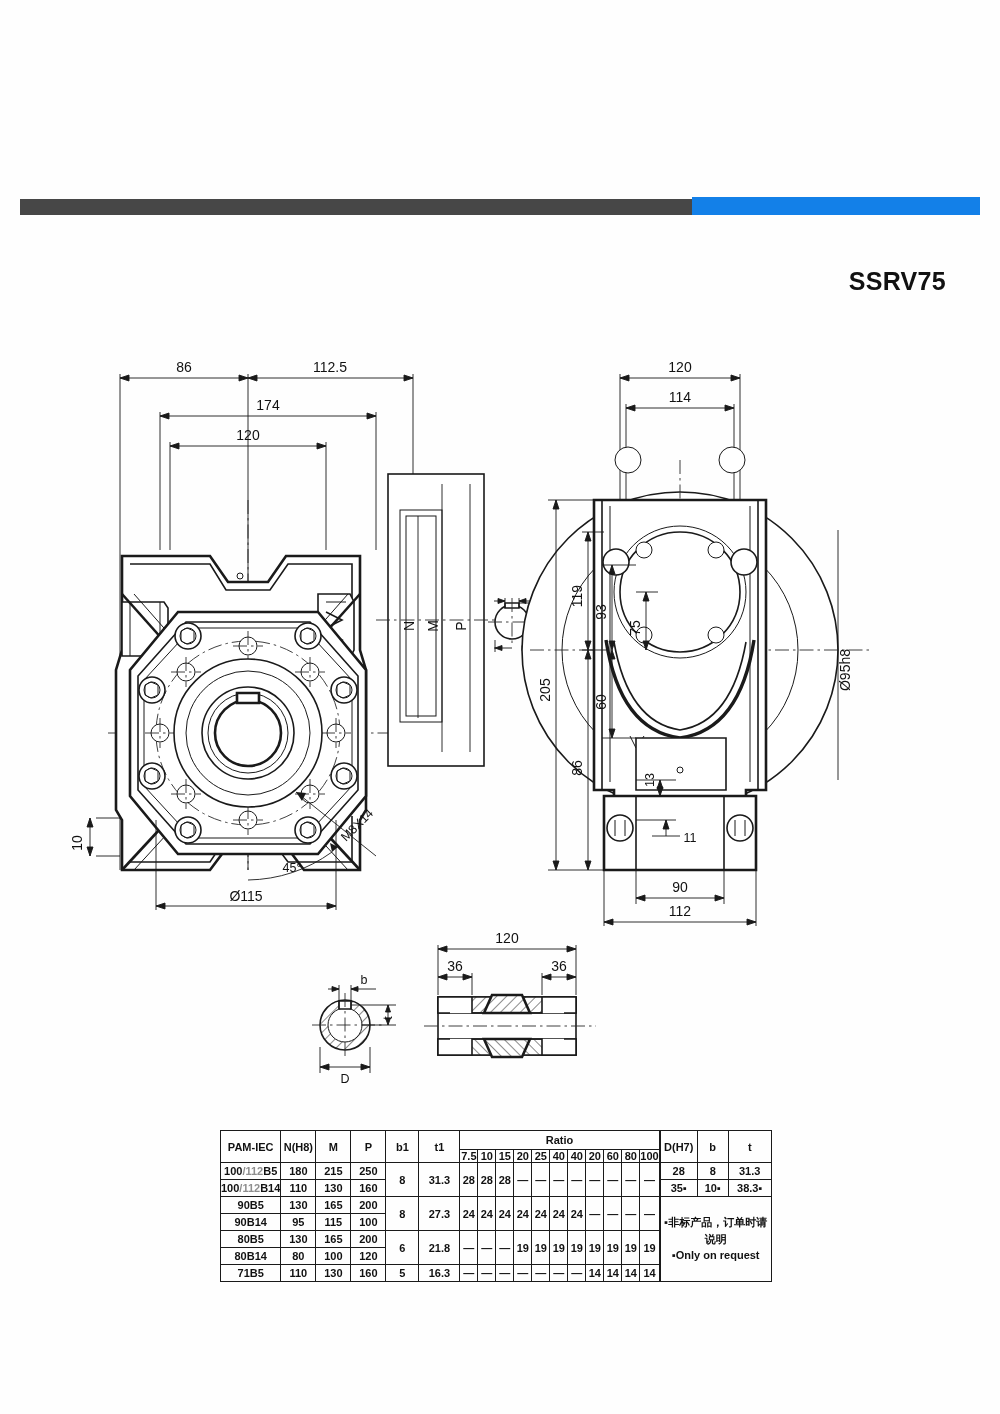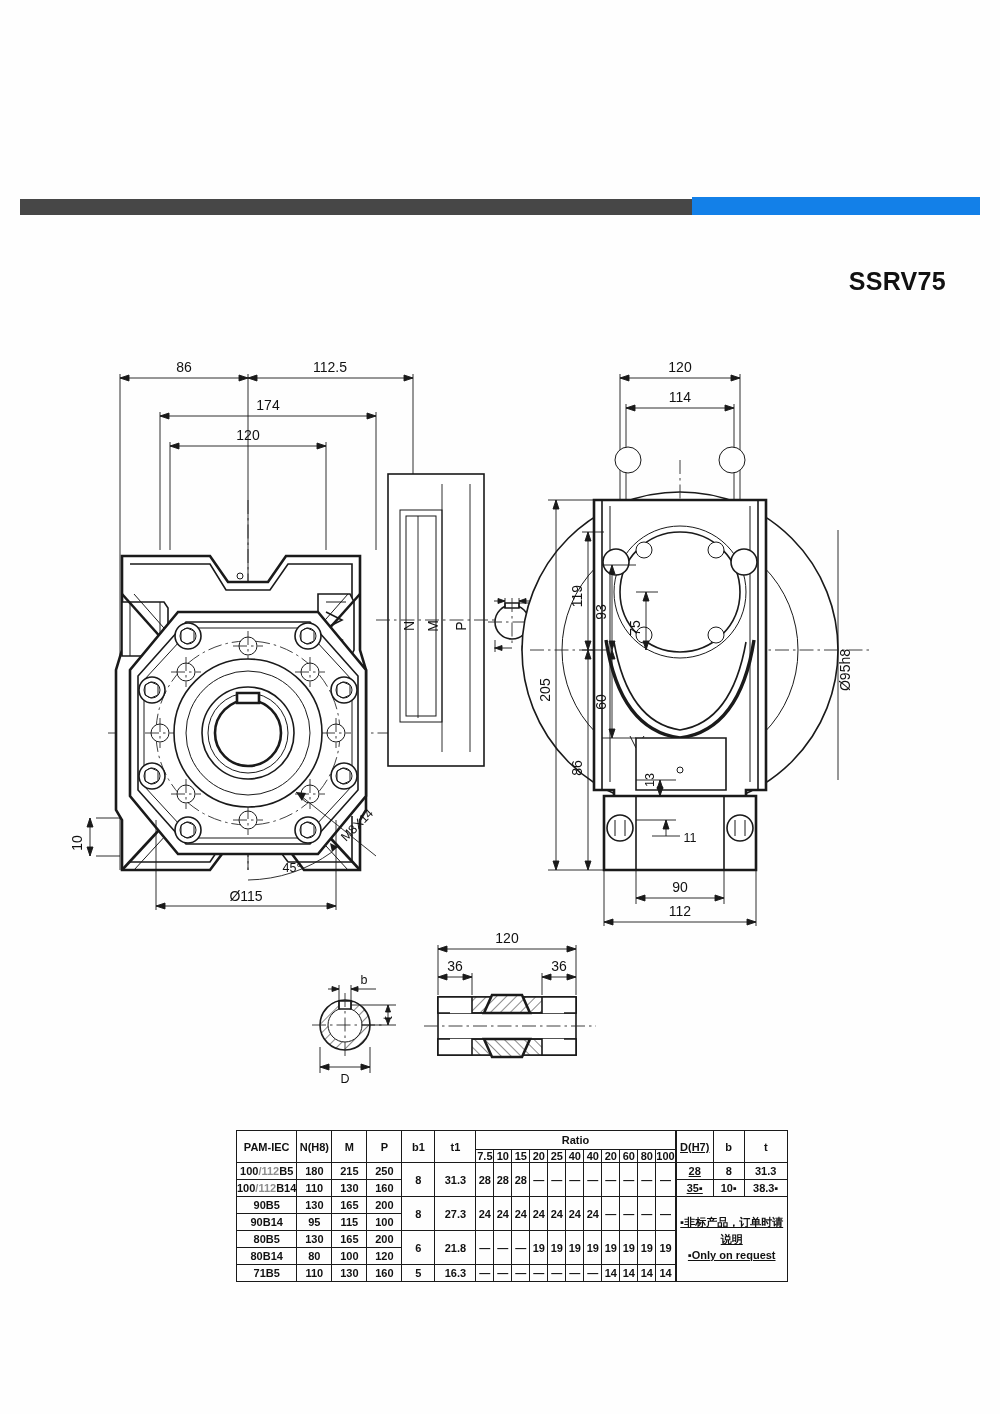--- a/index.html
+++ b/index.html
@@ -29,35 +29,35 @@
        stroke-dasharray:14 4 2.5 4;}
   .dim{stroke:#1a1a1a;stroke-width:.9;fill:none;}
   .fillw{fill:#ffffff;}
   .hatch{fill:url(#hatchA);}
   .hatch2{fill:url(#hatchB);}
   text{font-family:"Liberation Sans",sans-serif;fill:#111;}
   .dtxt{font-size:14px;}
   .dtxt-s{font-size:12.5px;}
 
   
-  .spec-table{position:absolute;left:236px;top:1130px;border-collapse:collapse;}
+  .spec-table{position:absolute;left:220px;top:1130px;border-collapse:collapse;}
   .spec-table td,.spec-table th{
       border:1.2px solid #1a1a1a;text-align:center;vertical-align:middle;
       font-size:11px;font-weight:bold;padding:0;color:#111;
       font-family:"Liberation Sans",sans-serif;}
   .spec-table .hdr{height:19px;}
   .spec-table .row{height:17px;}
   .c-pam{width:56px;}
   .c-n{width:34px;} .c-m{width:34px;} .c-p{width:34px;}
   .c-b1{width:32px;} .c-t1{width:40px;}
   .c-r{width:17px;font-size:9.5px;}
   .c-d{width:36px;} .c-bb{width:30px;} .c-tt{width:42px;}
   .ratio-top{font-size:9px;height:9px;border-bottom:1.2px solid #1a1a1a;}
   .ratio-lbl{font-size:8.5px;font-weight:bold;}
-  .thickL{border-left:2.4px solid #1a1a1a !important;text-decoration:underline;}
+  .thickL{border-left:2.4px solid #1a1a1a !important;}
   .note-cell{font-size:7.5px;font-weight:normal;text-align:left;
              padding:4px 5px;line-height:1.5;vertical-align:top;color:#222;}
   .gray{color:#8e8e8e;font-weight:bold;text-align:center;}
 </style>
 </head>
 <body>
 
 <div class="page">
 
   <div class="bar-dark"></div>

